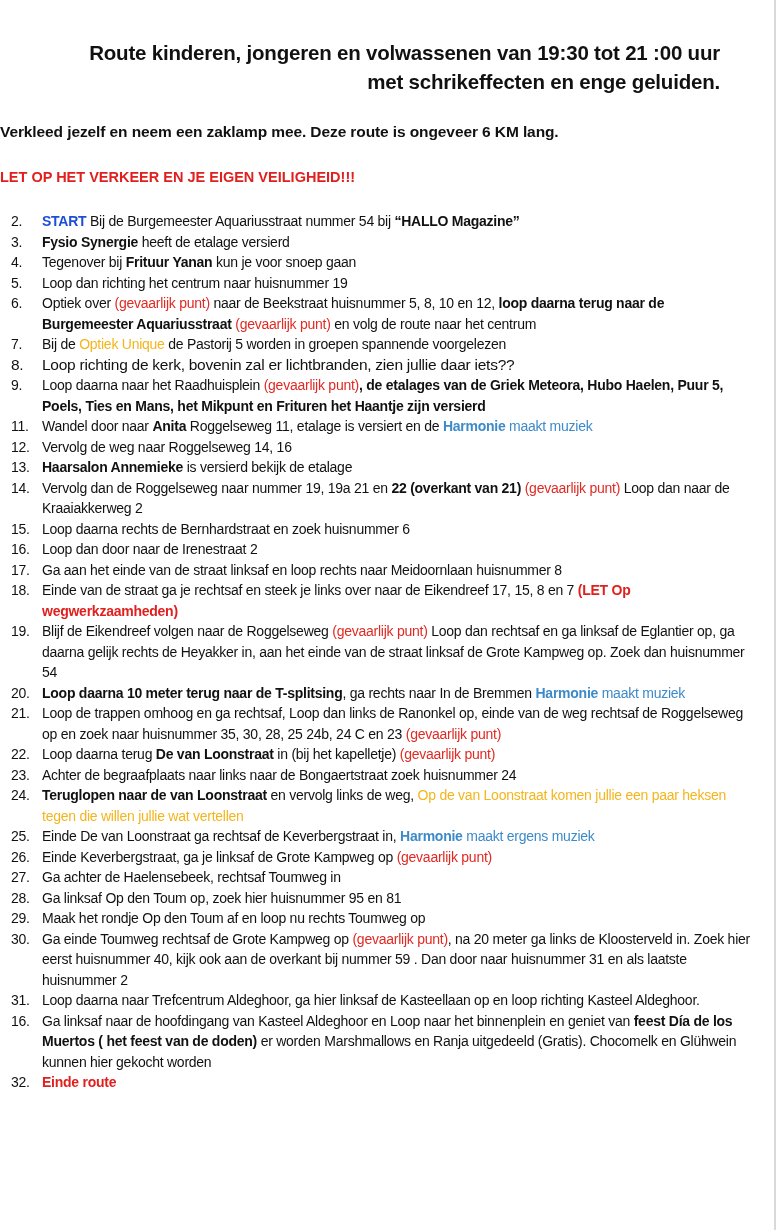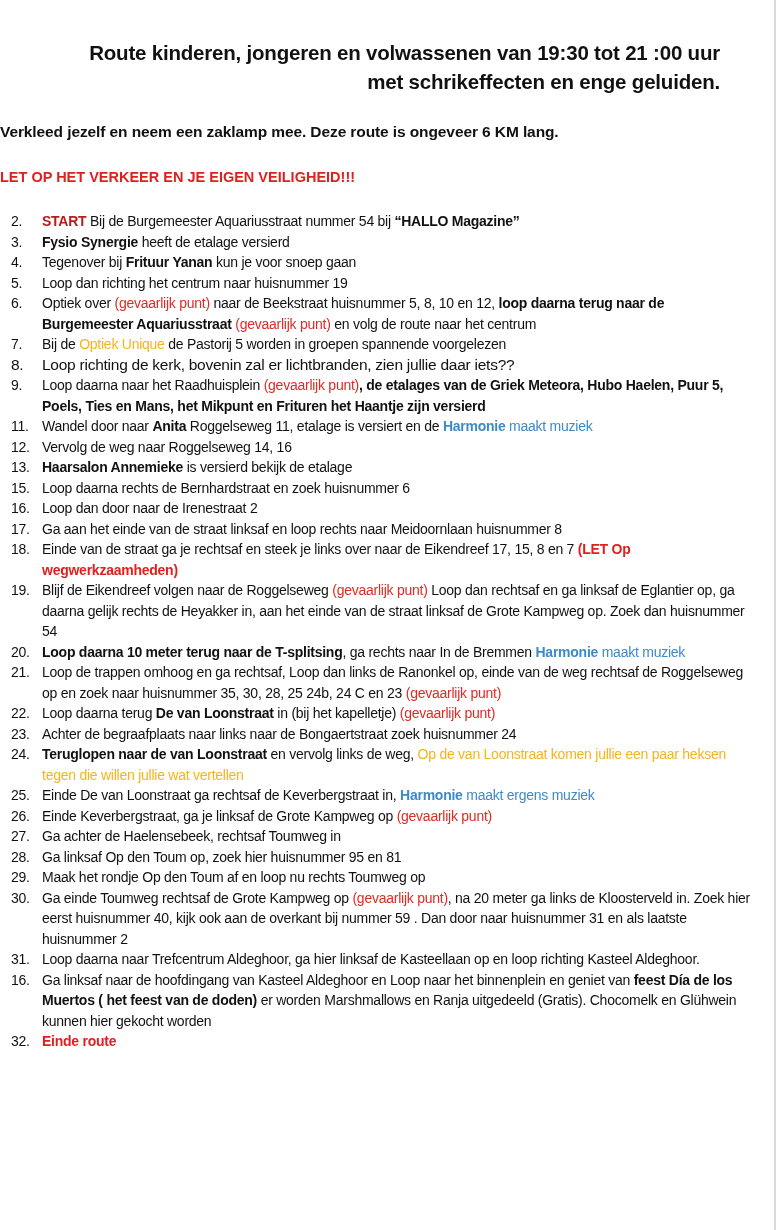--- a/index.html
+++ b/index.html
@@ -34,21 +34,21 @@
     position: relative; padding-left: 42px; font-size: 14px; line-height: 20.5px;
     letter-spacing: -0.25px;
   }
   ol.steps li .num {
     position: absolute; left: 11px; top: 0;
   }
   ol.steps li.big { font-size: 15.5px; }
   .b { font-weight: bold; }
   .red { color: #e02a24; }
   .redb { color: #e0201e; font-weight: bold; }
-  .green { color: #b91c1c; font-weight: bold; }
+  .green { color: #1d4ed8; font-weight: bold; }
   .gold { color: #f4b51c; font-weight: normal; }
   .blue { color: #3d8ac9; }
   .blueb { color: #3d8ac9; font-weight: bold; }
 </style>
 </head>
 <body>
 
 <div class="edge-line"></div>
 
 <div class="title">
@@ -65,20 +65,21 @@
     <li><span class="num">3.</span><span class="b">Fysio Synergie</span><span> heeft de etalage versierd</span></li>
     <li><span class="num">4.</span><span>Tegenover bij </span><span class="b">Frituur Yanan</span><span> kun je voor snoep gaan</span></li>
     <li><span class="num">5.</span><span>Loop dan richting het centrum naar huisnummer 19</span></li>
     <li><span class="num">6.</span><span>Optiek over </span><span class="red">(gevaarlijk punt)</span><span>  naar de Beekstraat huisnummer 5, 8, 10 en 12, </span><span class="b">loop daarna terug naar de Burgemeester Aquariusstraat</span><span> </span><span class="red">(gevaarlijk punt)</span><span> en volg de route naar het centrum</span></li>
     <li><span class="num">7.</span><span>Bij de </span><span class="gold">Optiek Unique</span><span> de Pastorij 5 worden in groepen spannende voorgelezen</span></li>
     <li class="big"><span class="num">8.</span><span>Loop richting de kerk, bovenin zal er lichtbranden, zien jullie daar iets??</span></li>
     <li><span class="num">9.</span><span>Loop daarna naar het Raadhuisplein </span><span class="red">(gevaarlijk punt)</span><span class="b">, de etalages van de Griek Meteora, Hubo Haelen, Puur 5, Poels, Ties en Mans, het Mikpunt en Frituren het Haantje  zijn versierd</span></li>
     <li><span class="num">11.</span><span>Wandel door naar </span><span class="b">Anita</span><span> Roggelseweg 11, etalage is versiert en de </span><span class="blueb">Harmonie</span><span class="blue"> maakt muziek</span></li>
     <li><span class="num">12.</span><span>Vervolg de weg naar Roggelseweg 14, 16</span></li>
     <li><span class="num">13.</span><span class="b">Haarsalon Annemieke</span><span> is versierd bekijk de etalage</span></li>
+    <li><span class="num">14.</span><span>Vervolg dan de Roggelseweg naar nummer 19, 19a 21 en </span><span class="b">22 (overkant van 21)</span><span> </span><span class="red">(gevaarlijk punt)</span><span> Loop dan naar de Kraaiakkerweg 2</span></li>
     <li><span class="num">15.</span><span>Loop daarna rechts de Bernhardstraat en zoek huisnummer 6</span></li>
     <li><span class="num">16.</span><span>Loop dan door naar de Irenestraat 2</span></li>
     <li><span class="num">17.</span><span>Ga aan het einde van de straat linksaf en loop rechts naar Meidoornlaan huisnummer 8</span></li>
     <li><span class="num">18.</span><span>Einde van de straat ga je rechtsaf en steek je links over naar de Eikendreef 17, 15, 8 en 7 </span><span class="redb">(LET Op wegwerkzaamheden)</span></li>
     <li><span class="num">19.</span><span>Blijf de Eikendreef volgen naar de Roggelseweg </span><span class="red">(gevaarlijk punt)</span><span> Loop dan rechtsaf en ga linksaf de Eglantier op, ga daarna gelijk rechts de Heyakker in, aan het einde van de straat linksaf de Grote Kampweg op. Zoek dan huisnummer 54</span></li>
     <li><span class="num">20.</span><span class="b">Loop daarna 10 meter terug naar de T-splitsing</span><span>, ga rechts naar In de Bremmen   </span><span class="blueb">Harmonie</span><span class="blue"> maakt muziek</span></li>
     <li><span class="num">21.</span><span>Loop de trappen omhoog en ga rechtsaf, Loop dan links de Ranonkel op, einde van de weg rechtsaf de Roggelseweg op en zoek naar huisnummer  35, 30, 28, 25 24b, 24 C en 23  </span><span class="red">(gevaarlijk punt)</span></li>
     <li><span class="num">22.</span><span>Loop daarna terug </span><span class="b">De van Loonstraat</span><span> in (bij het kapelletje)  </span><span class="red">(gevaarlijk punt)</span></li>
     <li><span class="num">23.</span><span>Achter de begraafplaats naar links naar de Bongaertstraat zoek huisnummer 24</span></li>
     <li><span class="num">24.</span><span class="b">Teruglopen naar de van Loonstraat</span><span> en vervolg links de weg, </span><span class="gold">Op de van Loonstraat komen jullie een paar heksen tegen die willen jullie wat vertellen</span></li>

